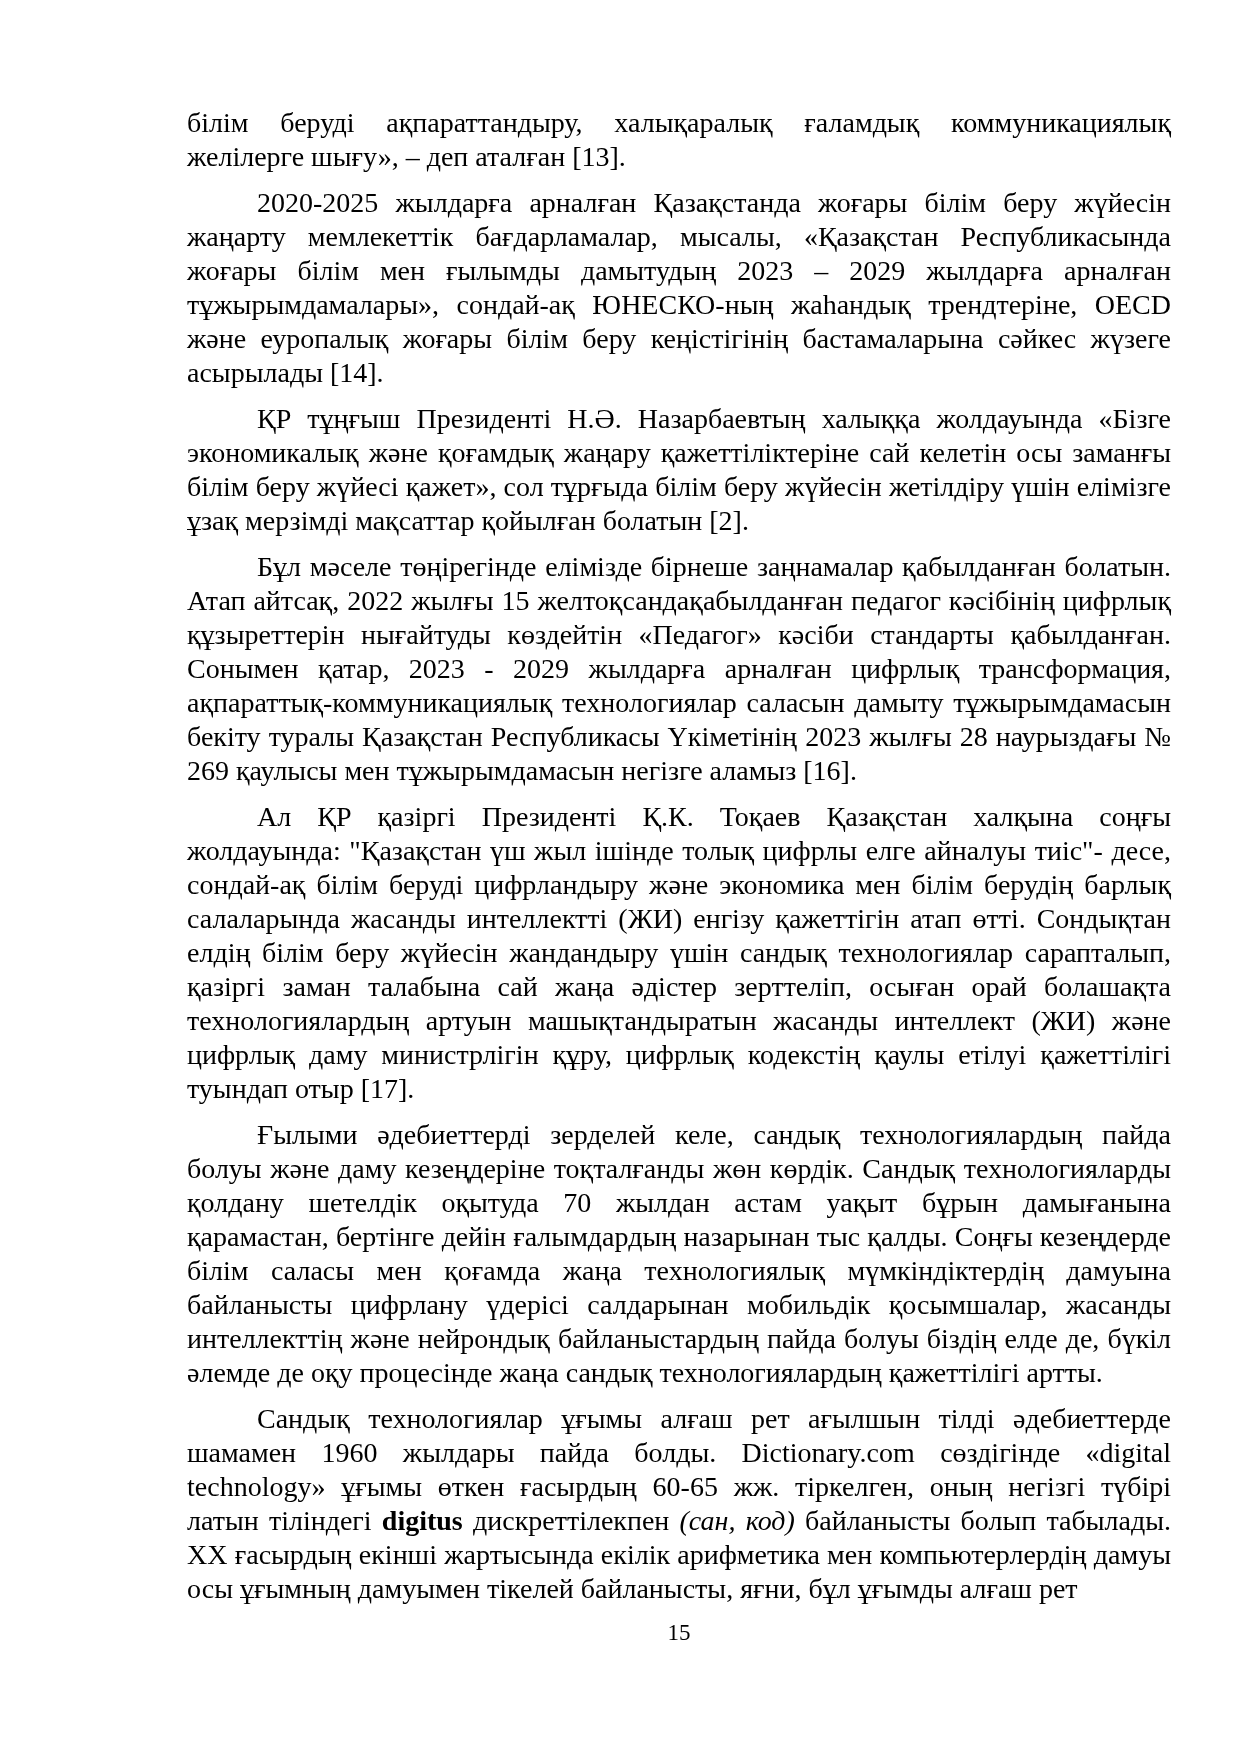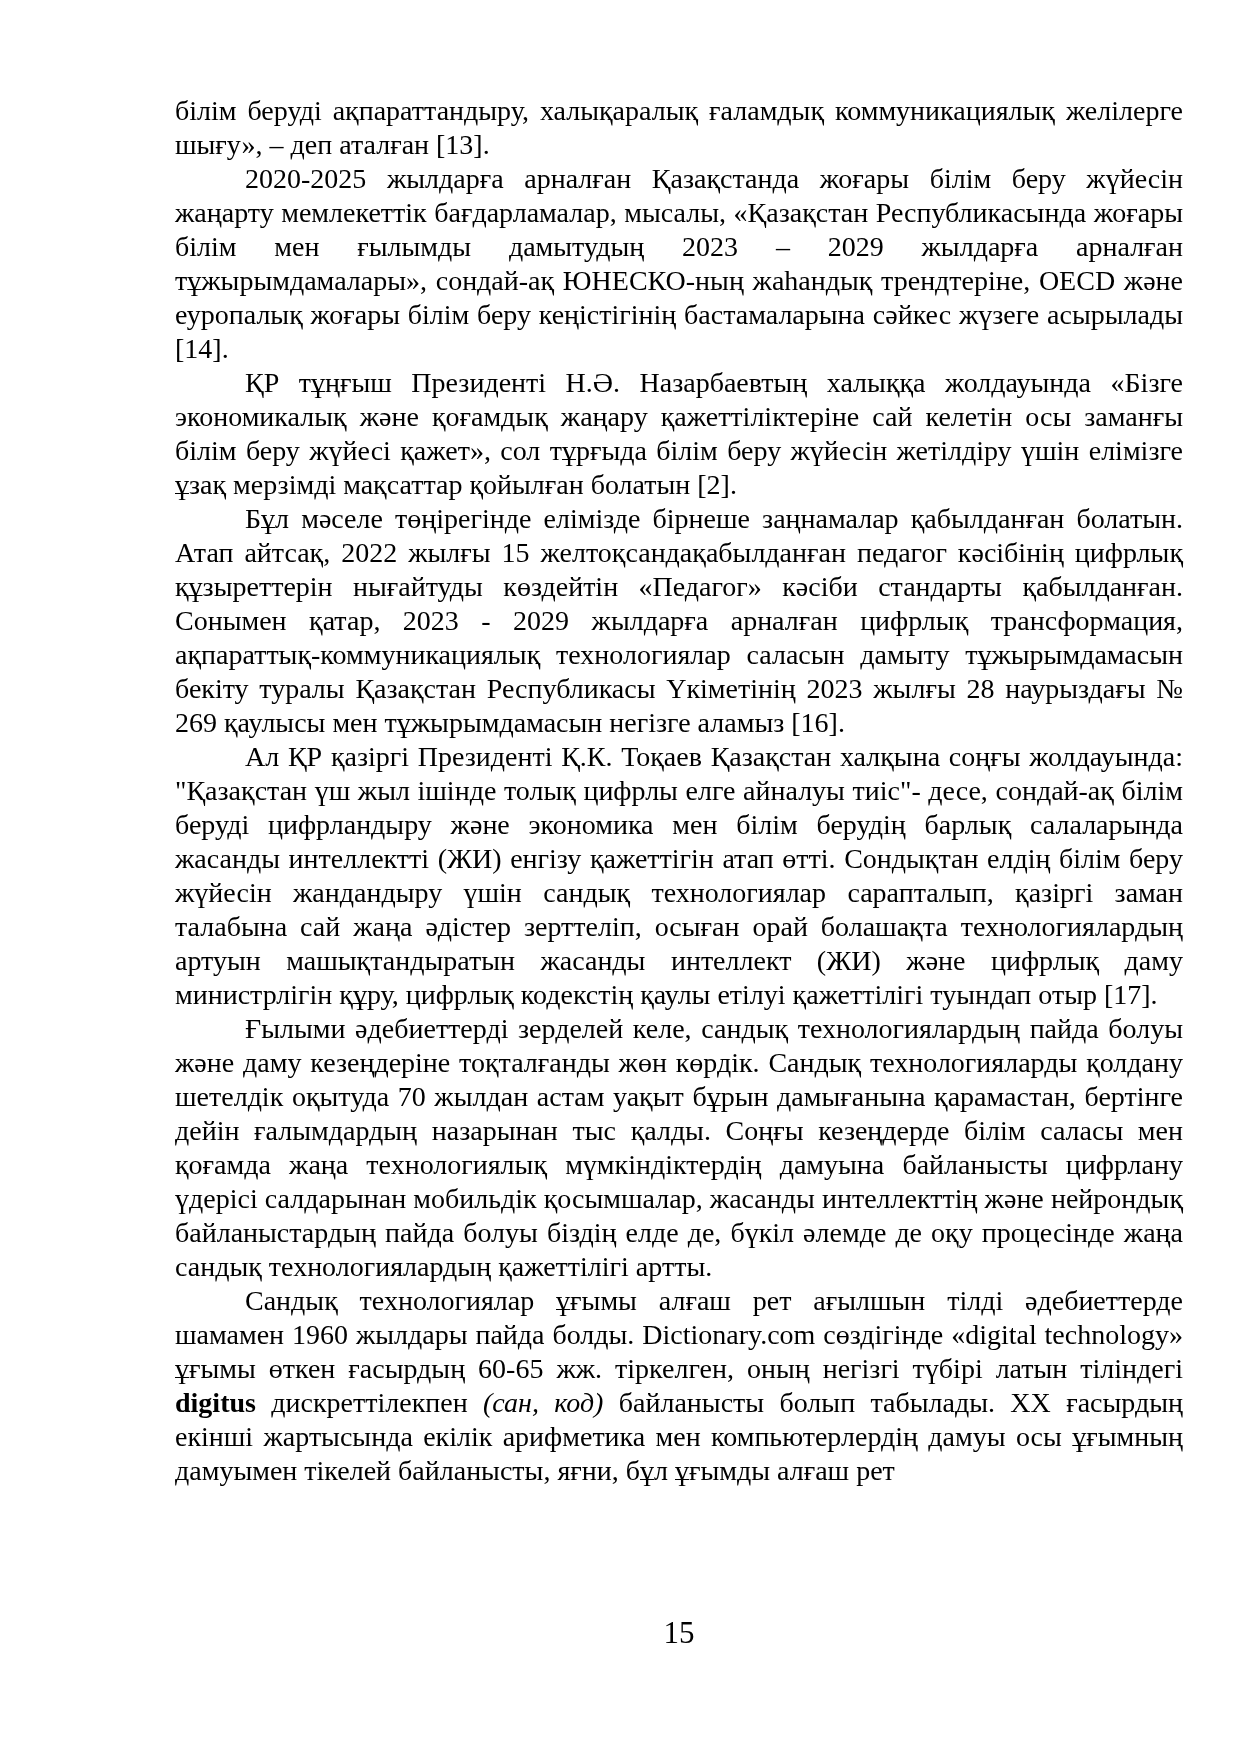--- a/index.html
+++ b/index.html
@@ -20,35 +20,35 @@
     left: 175px;
     top: 94px;
     width: 1008px;
     font-family: "Liberation Serif", "DejaVu Serif", serif;
     font-size: 28px;
     line-height: 34px;
     text-align: justify;
     color: #000000;
   }
   .text-block p {
-    margin: 0;
+    margin: 12px;
     padding: 0;
     text-indent: 70px;
   }
   .text-block p.no-indent {
     text-indent: 0;
   }
   .page-number {
     position: absolute;
     left: 175px;
     top: 1616px;
     width: 1008px;
     text-align: center;
     font-family: "Liberation Serif", "DejaVu Serif", serif;
-    font-size: 31px;
+    font-size: 23px;
     line-height: 34px;
     color: #000000;
   }
 </style>
 </head>
 <body>
 
 <div class="page">
   <main class="text-block">
       <p class="no-indent"><span>білім беруді ақпараттандыру, халықаралық ғаламдық коммуникациялық желілерге шығу», – деп аталған [13].</span></p>

